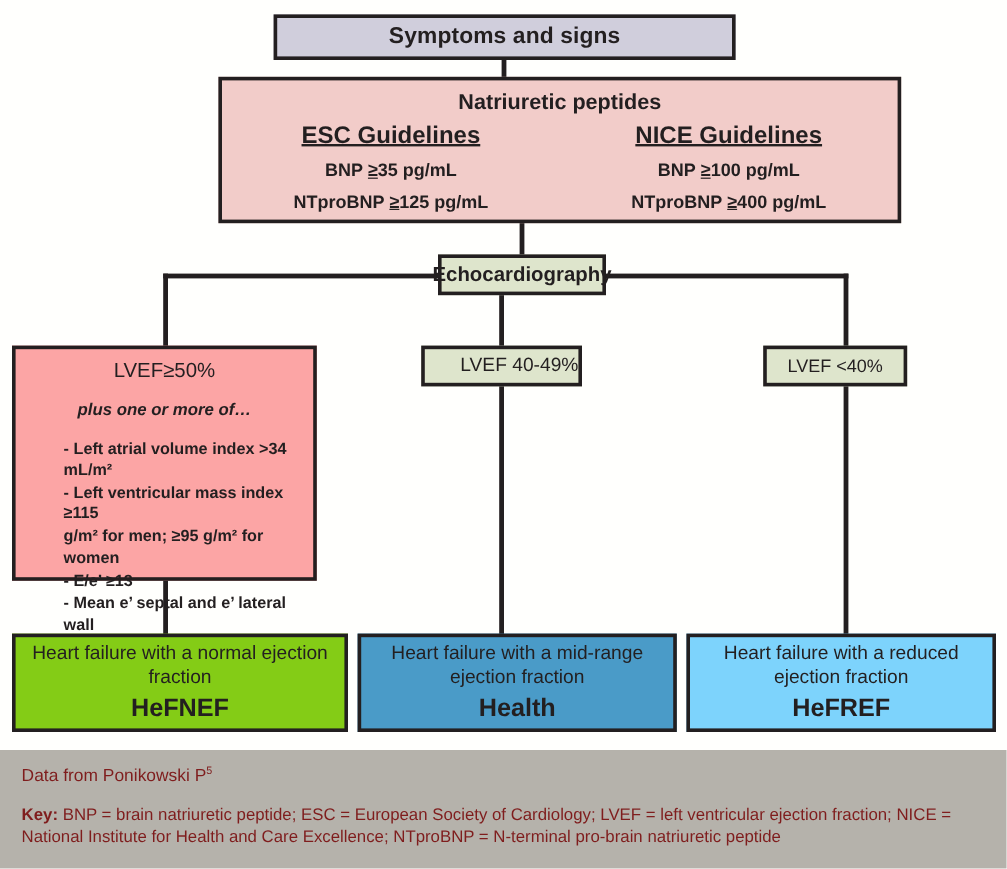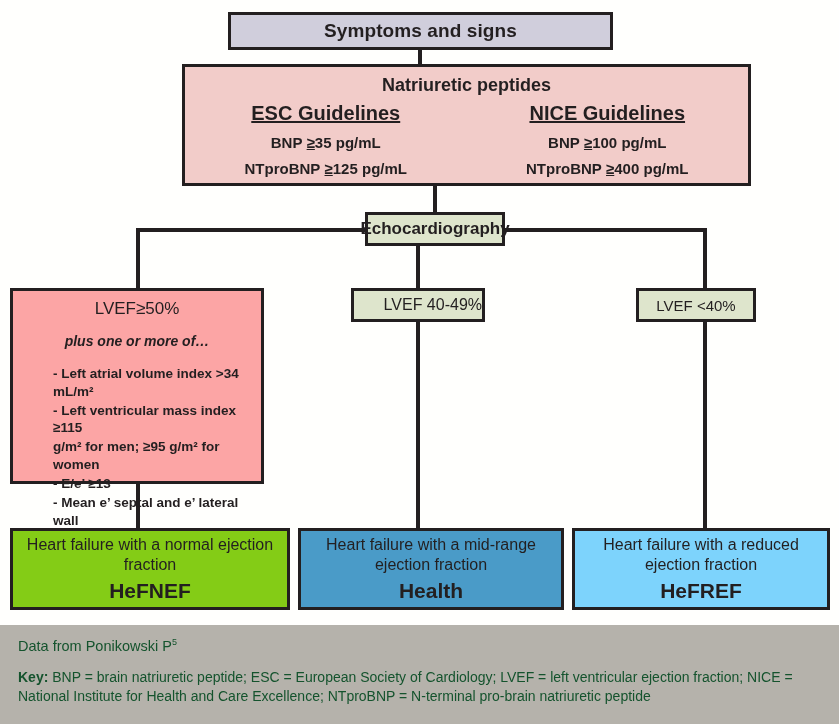--- a/index.html
+++ b/index.html
@@ -133,21 +133,21 @@
   #box-hefref  { left: 572px; width: 258px; }
 
   
   #footer {
     position: absolute;
     left: 0; top: 625px;
     width: 839px; height: 99px;
     background: #b5b2ab;
     box-sizing: border-box;
     padding: 12px 18px 12px 18px;
-    color: #14532d;
+    color: #7f1d1d;
   }
   #source-line { font-size: 14.5px; margin-bottom: 14px; }
   #key-block { font-size: 14px; line-height: 1.36; }
   #key-label { font-weight: bold; }
   sup { font-size: 9px; vertical-align: super; }
 </style>
 </head>
 <body>
 
 <div id="figure">

